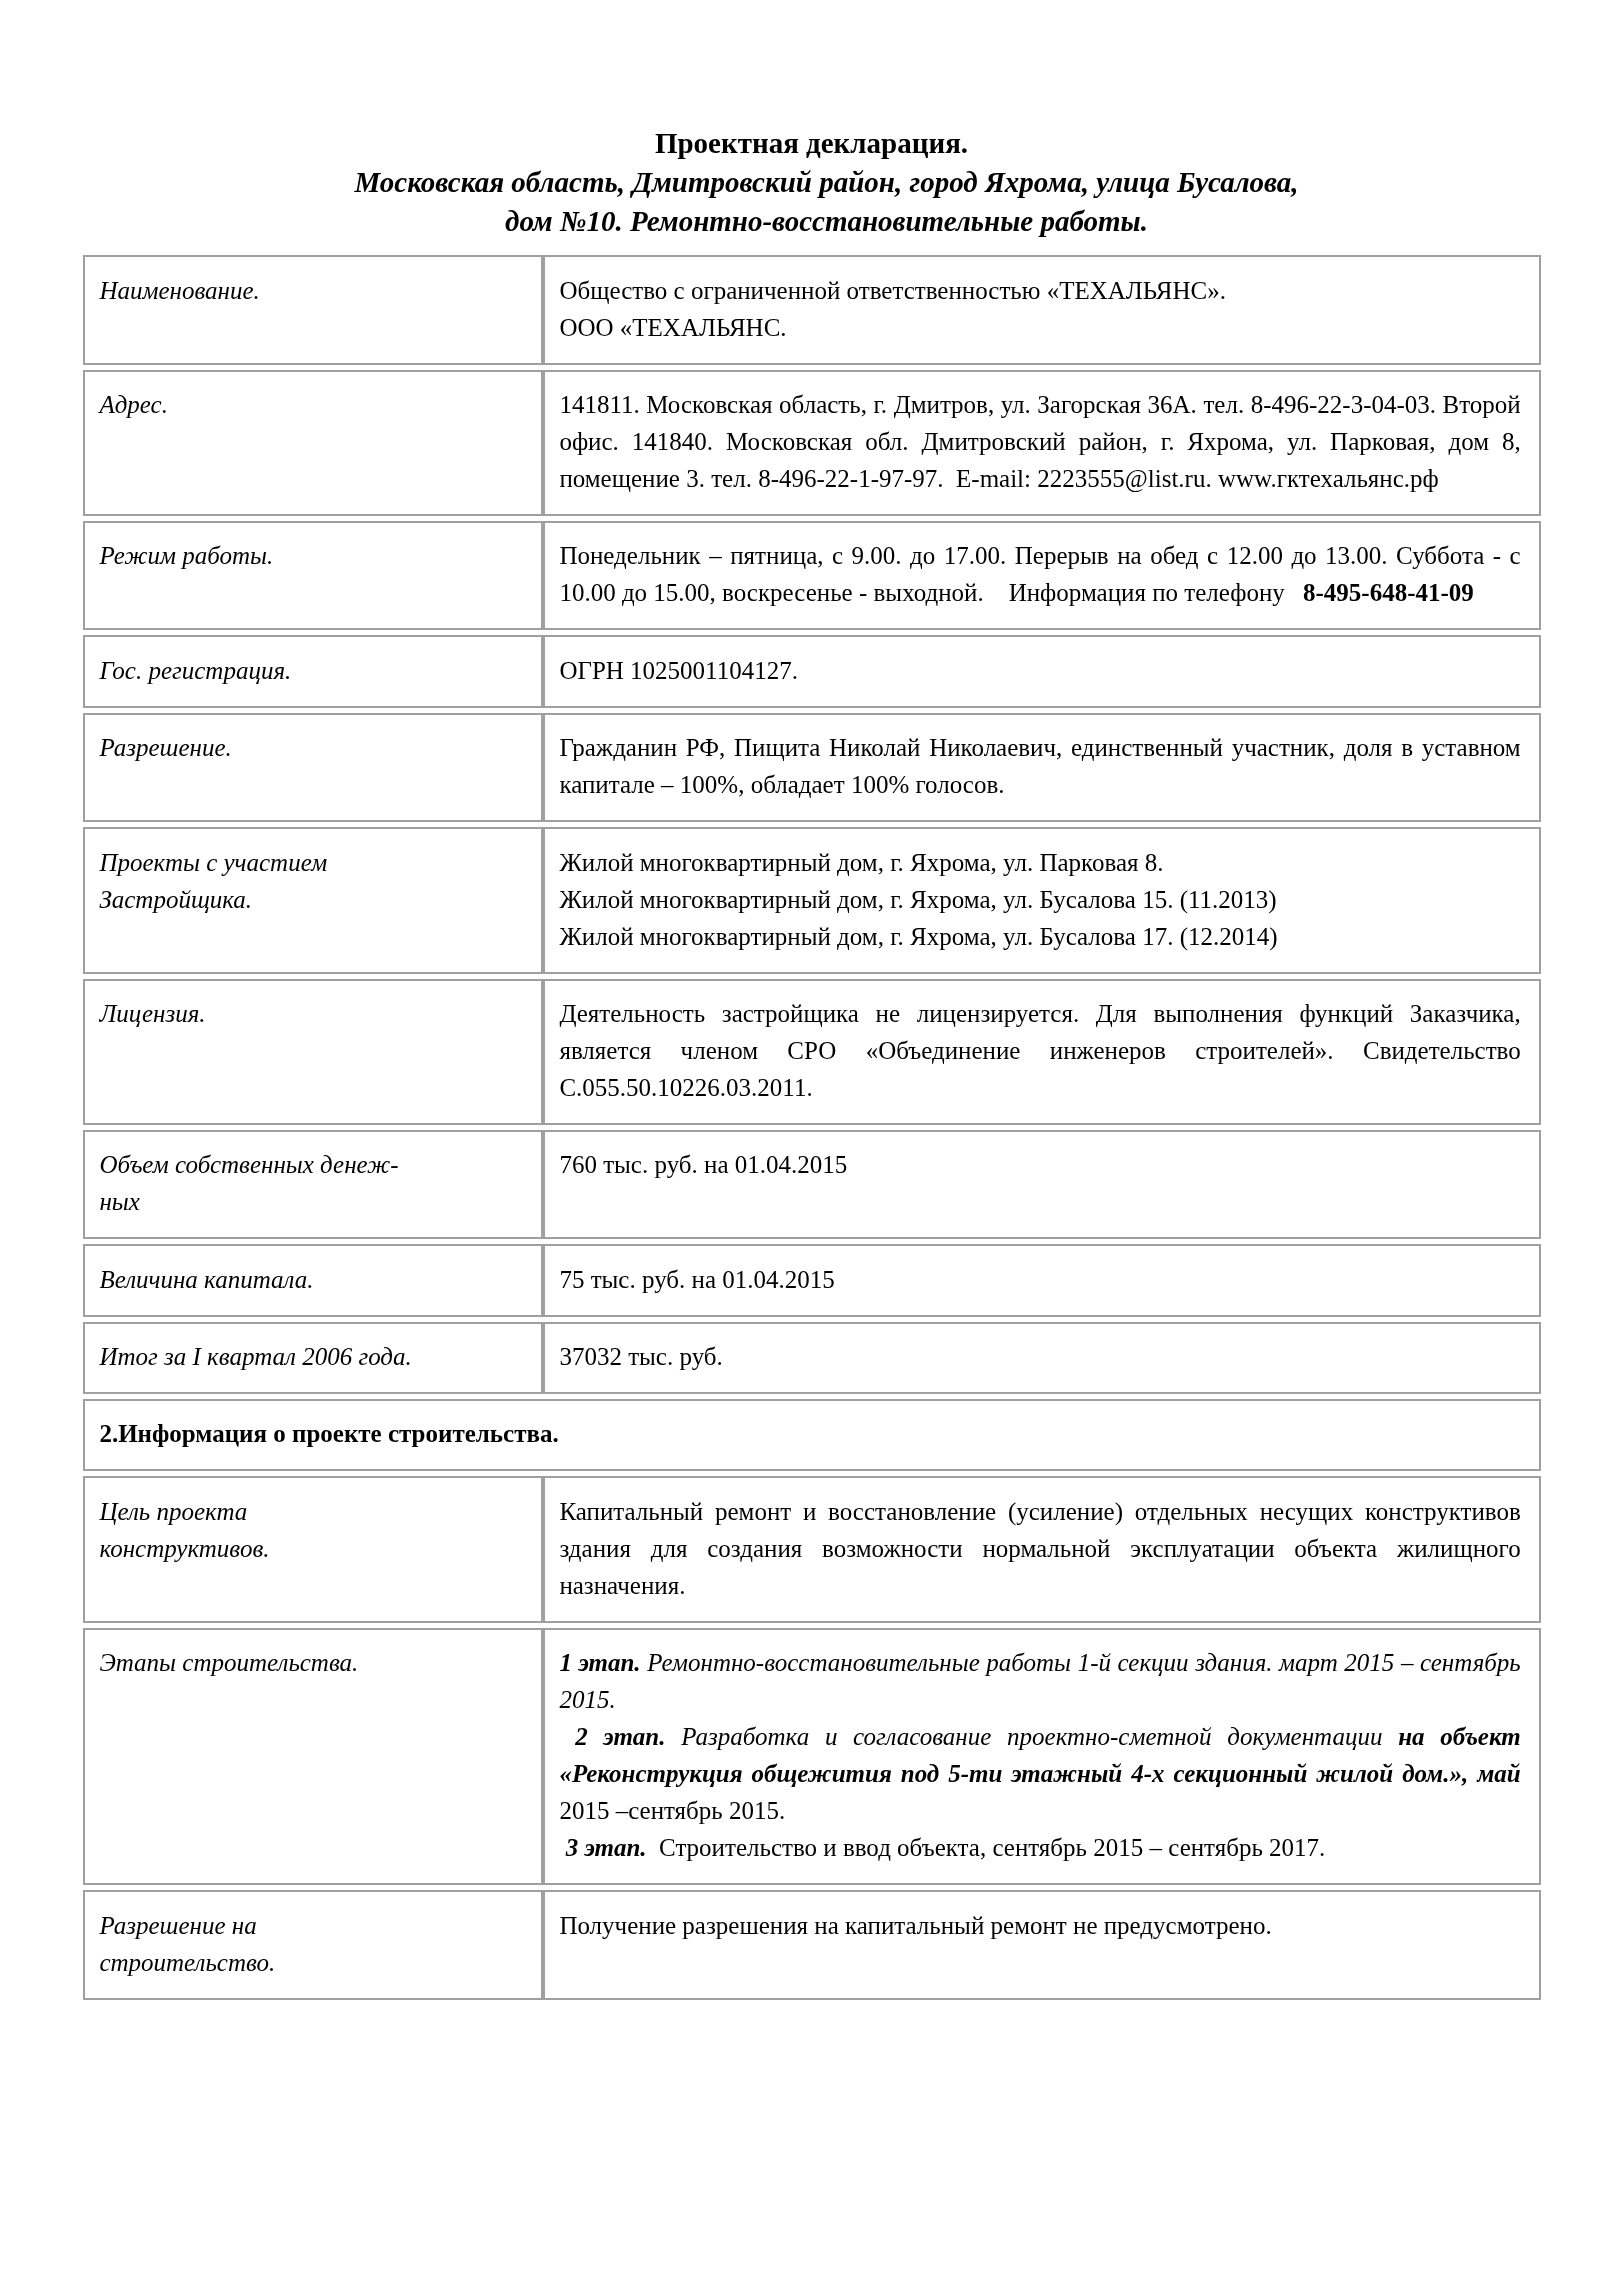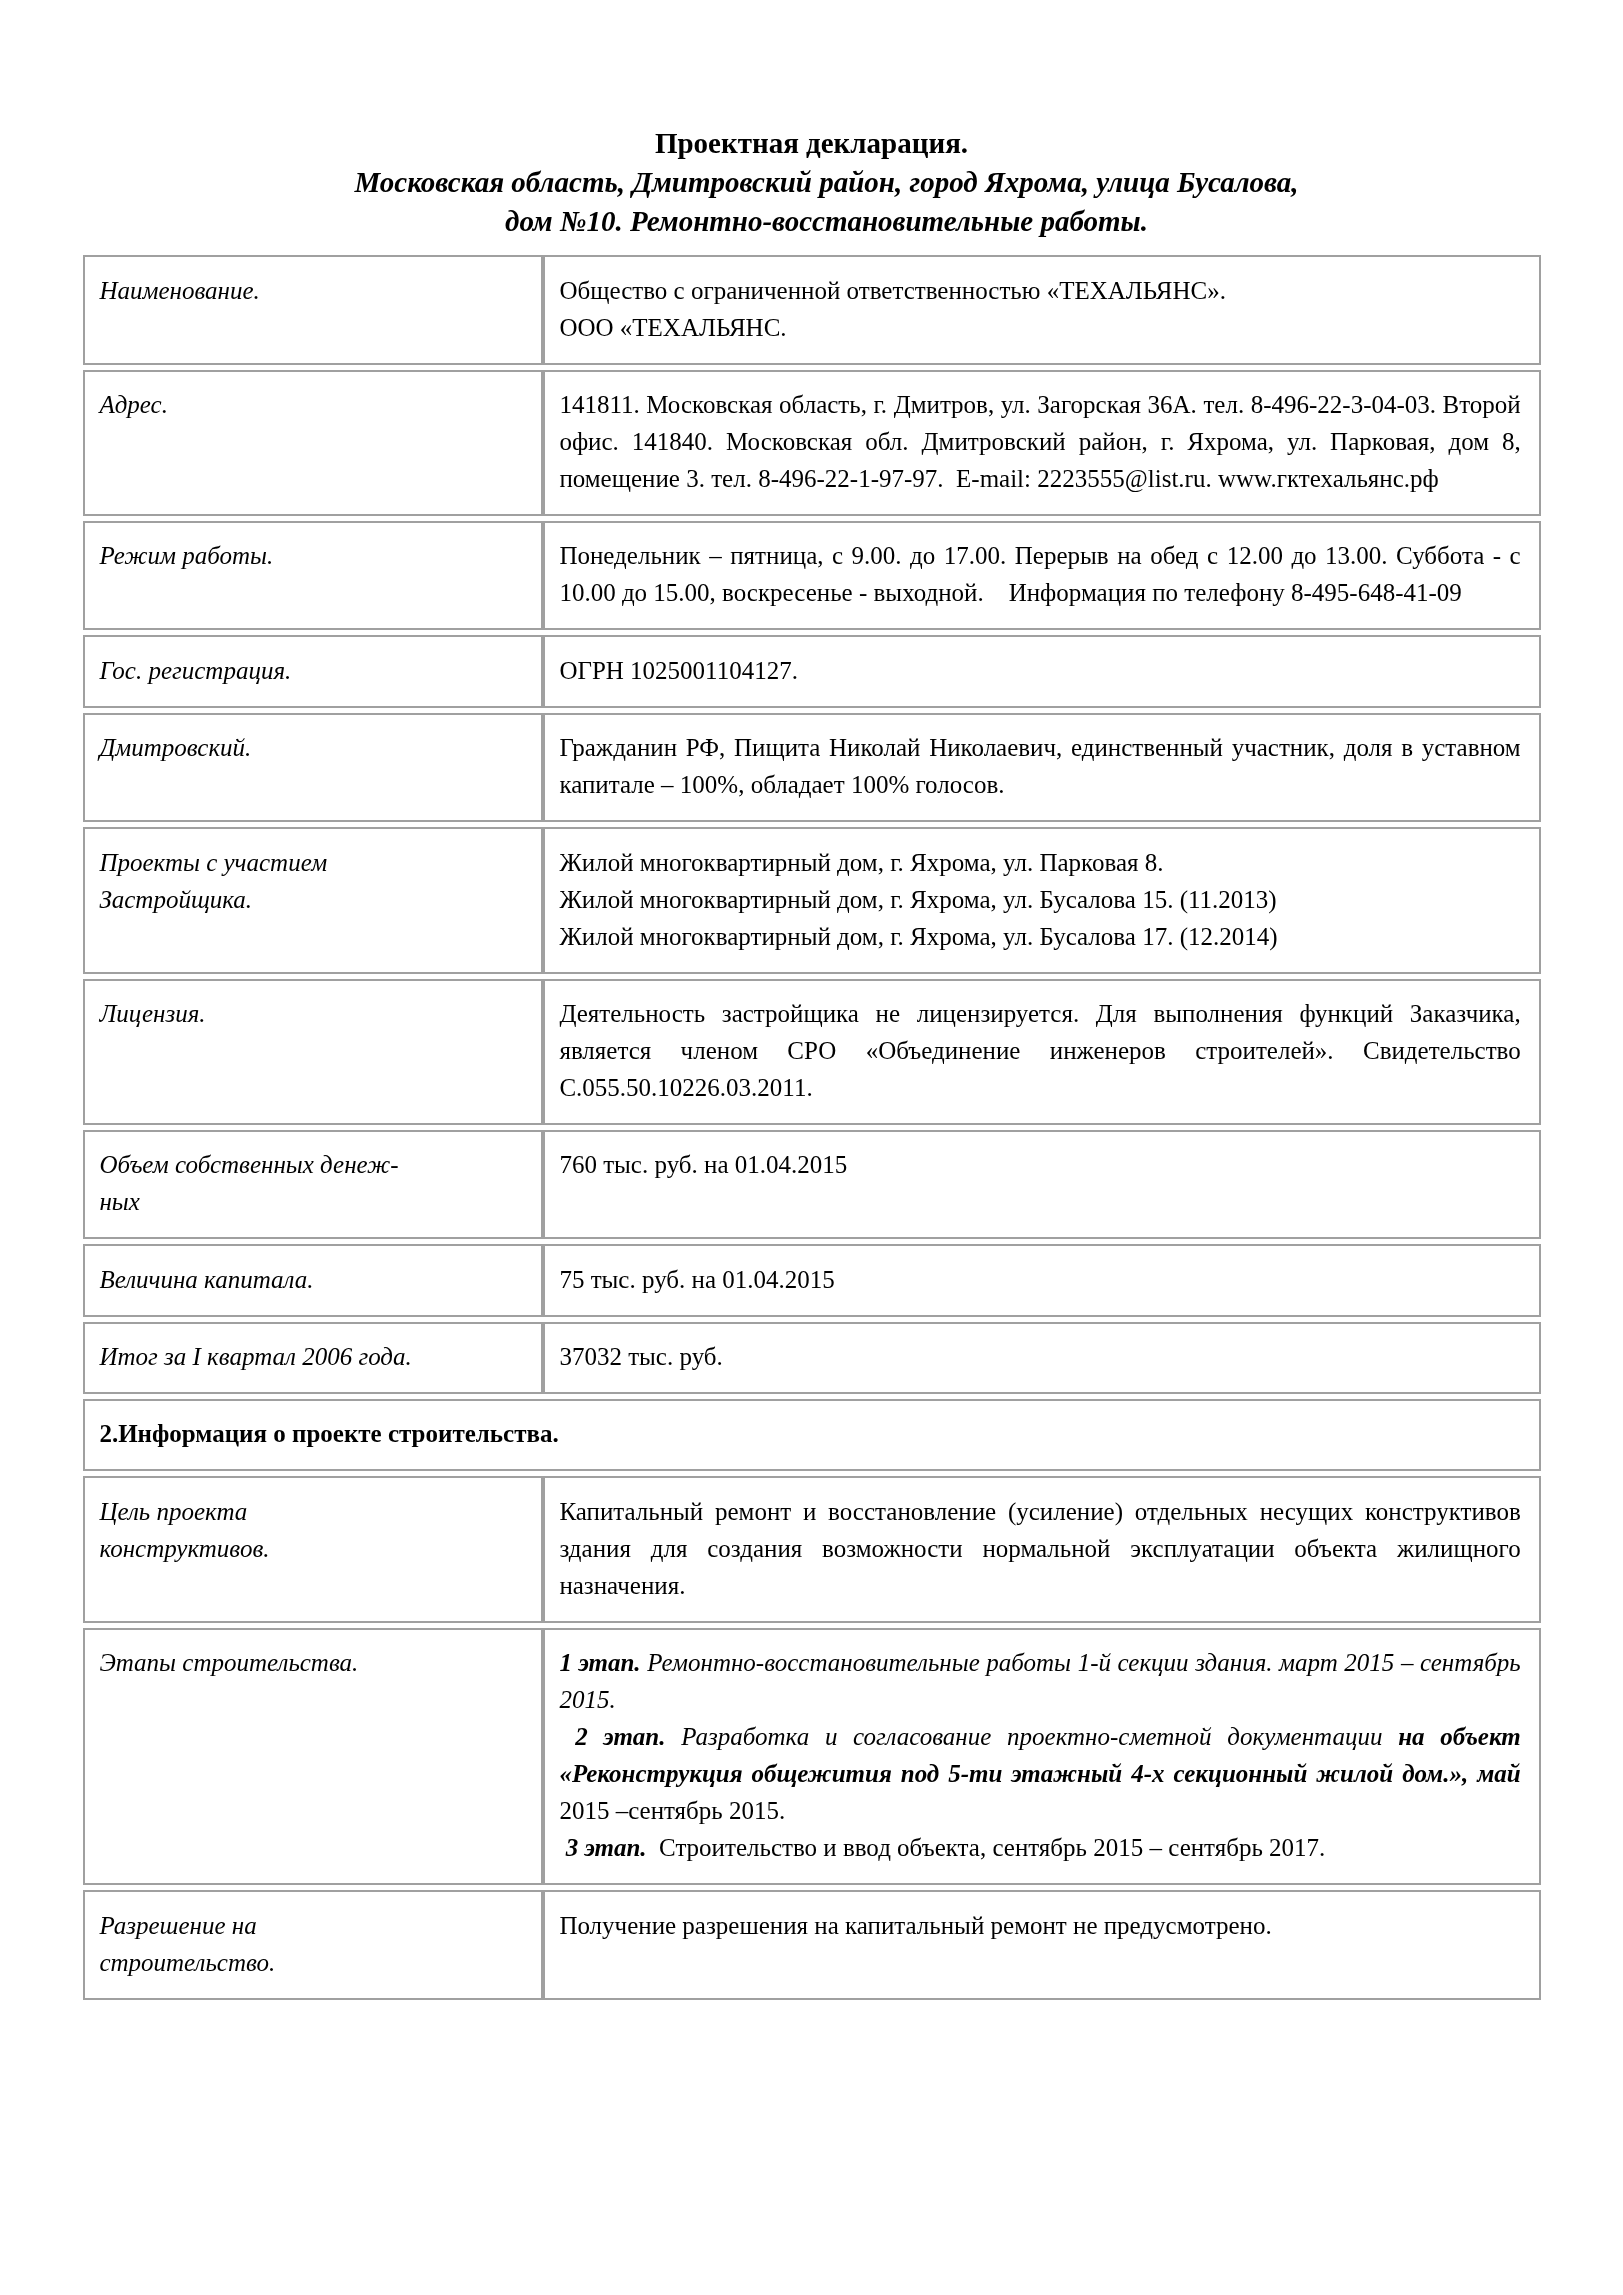--- a/index.html
+++ b/index.html
@@ -50,21 +50,21 @@
   }
   td.label-cell {
     width: 460px;
     font-style: italic;
     white-space: pre-wrap;
   }
   td.value-cell {
     white-space: pre-wrap;
     text-align: justify;
   }
-  .b  { font-weight: normal; }
+  .b  { font-weight: bold; margin-left: 12px; }
   .i  { font-style: italic; }
   .bi { font-weight: bold; font-style: italic; }
 </style>
 </head>
 <body>
 
 <div class="page">
 
   <div class="doc-header">
     <div class="title">Проектная декларация.</div>
@@ -90,21 +90,21 @@
         <td class="label-cell">Режим работы.</td>
         <td class="value-cell"><span>Понедельник – пятница, с 9.00. до 17.00. Перерыв на обед с 12.00 до 13.00. Суббота - с 10.00 до 15.00, воскресенье - выходной.    Информация по телефону </span><span class="b">8-495-648-41-09</span></td>
       </tr>
 
       <tr>
         <td class="label-cell">Гос. регистрация.</td>
         <td class="value-cell">ОГРН 1025001104127.</td>
       </tr>
 
       <tr>
-        <td class="label-cell">Дмитровский.</td>
+        <td class="label-cell">Разрешение.</td>
         <td class="value-cell">Гражданин РФ, Пищита Николай Николаевич, единственный участник, доля в уставном капитале – 100%, обладает 100% голосов.</td>
       </tr>
 
       <tr>
         <td class="label-cell">Проекты с участием
 Застройщика.</td>
         <td class="value-cell">Жилой многоквартирный дом, г. Яхрома, ул. Парковая 8.
 Жилой многоквартирный дом, г. Яхрома, ул. Бусалова 15. (11.2013)
 Жилой многоквартирный дом, г. Яхрома, ул. Бусалова 17. (12.2014)</td>
       </tr>

